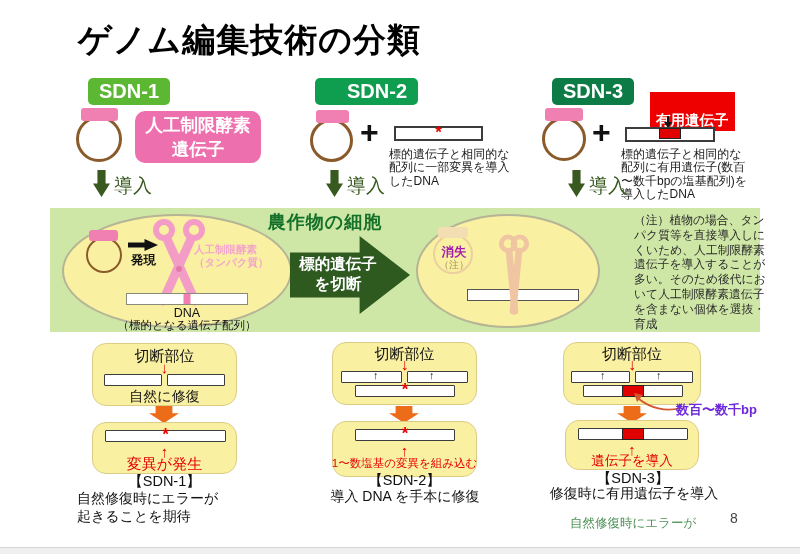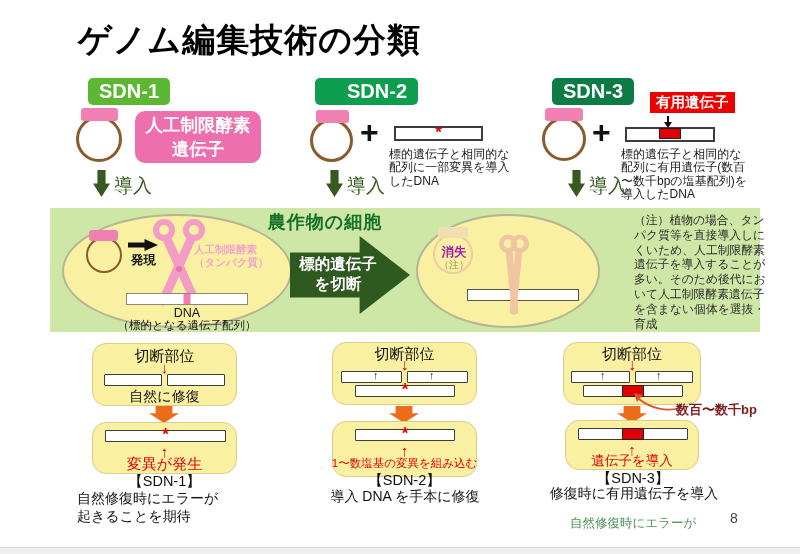--- a/index.html
+++ b/index.html
@@ -31,21 +31,21 @@
 
   
   .dna-rect { background:#fff; border:2px solid #3c3c3c; }
   .red-ast { position:absolute; left:50%; top:50%; transform:translate(-50%,-56%);
     color:#e60000; font-weight:bold; font-size:17px; line-height:1; }
   .red-ins { position:absolute; left:50%; top:-1px; transform:translateX(-50%);
     width:22px; height:12px; background:#e00000; border:1px solid #222; }
   .plus { font-size:32px; font-weight:800; color:#111; line-height:1; }
   .top-cap { font-size:12px; line-height:13.4px; color:#1a1a1a; }
   .gene-label { background:#ee0000; color:#fff; font-weight:bold; font-size:14.5px;
-    padding:2px 6px 3px; line-height:16px; }
+    padding:20px 6px 3px; line-height:16px; }
   .pink-label { background:#ee6fae; color:#fff; font-weight:bold; font-size:17.5px;
     line-height:24px; text-align:center; border-radius:10px; padding-top:2px; }
 
   
   .band { background:#cfe7a6; }
   .band-title { font-size:18px; font-weight:bold; color:#15702a; text-align:center; letter-spacing:1px; }
   .ellipse { background:#f9f0a2; border:2px solid #b5b596; border-radius:50%; }
   .expr-arrow { width:30px; height:12px; background:#111;
     clip-path: polygon(0 30%, 55% 30%, 55% 0, 100% 50%, 55% 100%, 55% 70%, 0 70%); }
   .expr-text { font-size:12.5px; font-weight:bold; color:#111; }
@@ -70,21 +70,21 @@
   .k-up { position:absolute; color:#222; font-size:11px; line-height:1; }
   .bar { position:absolute; height:12px; background:#fff; border:1.5px solid #3c3c3c; border-radius:1px; }
   .split-bar { position:absolute; display:flex; gap:5px; }
   .split-bar .seg { flex:1; height:12px; background:#fff; border:1.5px solid #3c3c3c; border-radius:1px; }
   .in-text { position:absolute; left:0; right:0; text-align:center; font-size:14px; color:#111; }
   .red-text { position:absolute; text-align:center; color:#e60000; white-space:nowrap; transform:translateX(-50%); }
   .orange-arrow { width:30px; height:17px; background:#ed6c1a;
     clip-path: polygon(22% 0, 78% 0, 78% 42%, 100% 42%, 50% 100%, 0 42%, 22% 42%); }
   .sdn-name { font-size:14.5px; color:#111; text-align:center; }
   .bottom-cap { font-size:14px; color:#111; }
-  .bp-label { font-size:13px; font-weight:bold; color:#7f1d1d; white-space:nowrap; }
+  .bp-label { font-size:13px; font-weight:bold; color:#6d28d9; white-space:nowrap; }
 
   
   .footer-src { font-size:12.5px; color:#4d8f55; }
   .page-num { font-size:14px; color:#444; }
   .bottom-strip { background:#efefef; border-top:1px solid #d8d8d8; }
 
   
   .vline { position:absolute; width:2px; background:#111; }
   .vhead { position:absolute; width:0; height:0; border-left:4px solid transparent;
     border-right:4px solid transparent; border-top:6px solid #111; }

